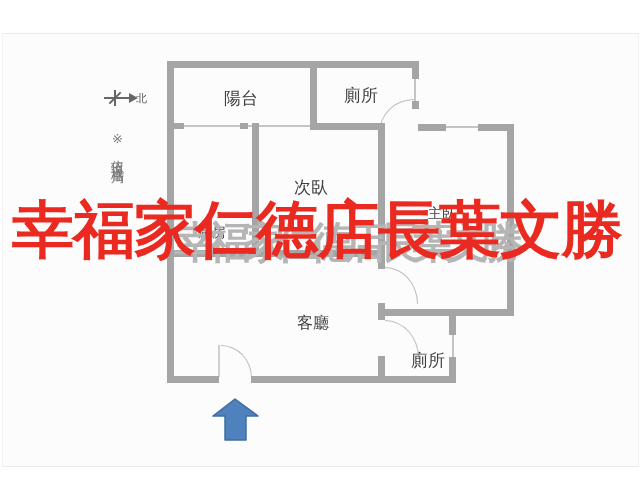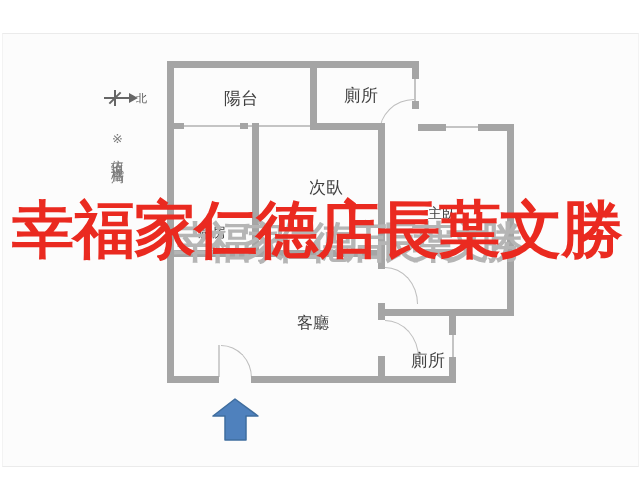--- a/index.html
+++ b/index.html
@@ -79,21 +79,21 @@
 
   <div class="w" style="left: 449px; top: 316px; width: 7px; height: 19px; background: rgb(165, 165, 165);"></div>
   <div class="thin" style="left:452px;top:335px;width:2px;height:22px;"></div>
   <div class="w" style="left: 449px; top: 357px; width: 7px; height: 26px; background: rgb(165, 165, 165);"></div>
 
   <div class="door-leaf" style="left:218px;top:345px;width:2px;height:32px;"></div>
   <div class="arc tr" style="left:221px;top:345px;width:30px;height:32px;"></div>
 
   <div class="lbl" style="left:224px;top:87px;">陽台</div>
   <div class="lbl" style="left:344px;top:84px;">廁所</div>
-  <div class="lbl" style="left:309px;top:176px;">次臥</div>
+  <div class="lbl" style="left:294px;top:176px;">次臥</div>
   <div class="lbl" style="left:428px;top:205px;font-size:14px;">主臥</div>
   <div class="lbl" style="left:198px;top:224px;font-size:14px;">廚房</div>
   <div class="lbl" style="left:297px;top:313px;font-size:16px;">客廳</div>
   <div class="lbl" style="left:411px;top:349px;">廁所</div>
 
   <div class="shadow-mark" style="color: rgb(181, 181, 181);">幸福家仁德店長葉文勝</div>
   <div class="red-mark" style="color: rgb(234, 42, 32);">幸福家仁德店長葉文勝</div>
 
   <svg class="arrow" width="48" height="44" viewBox="0 0 48 44">
     <polygon points="23,1 1,18 13,18 13,42 34,42 34,18 46,18" fill="#4f81bd" stroke="#3f6d9e" stroke-width="1.5" stroke-linejoin="round"></polygon>

